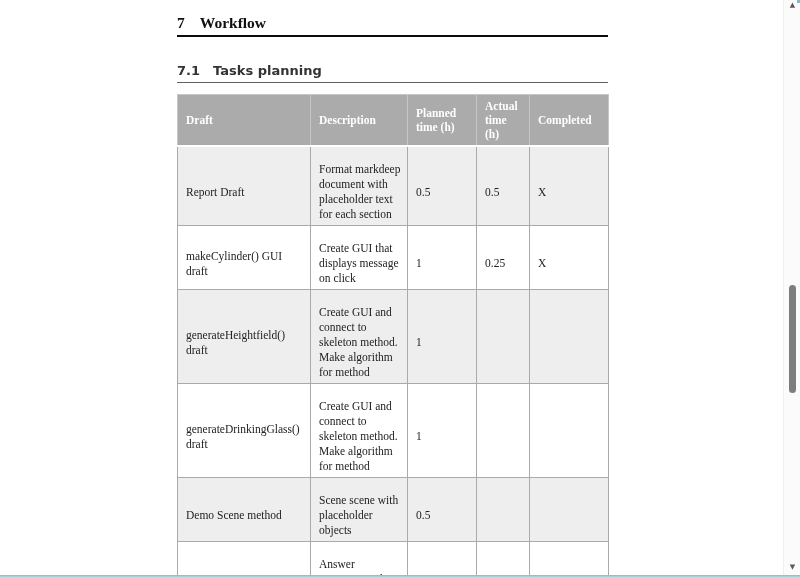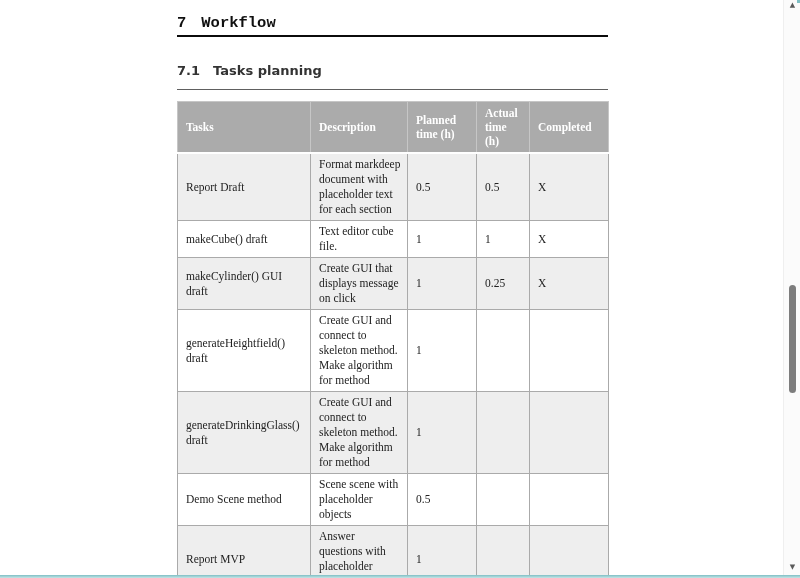--- a/index.html
+++ b/index.html
@@ -5,32 +5,32 @@
   * { margin: 0; padding: 0; box-sizing: border-box; }
   html, body { width: 800px; height: 578px; background: #ffffff; overflow: hidden; }
   body { position: relative; font-family: "Liberation Serif", serif; }
 
   .viewport { position: absolute; inset: 0; overflow: hidden; background: #fff; }
 
   .content { position: absolute; left: 177px; top: 0; width: 431px; }
 
   h1.sec {
     margin-top: 14px;
-    font-family: Liberation Mono, monospace;
+    font-family: Liberation Serif, serif;
     font-size: 15.5px; font-weight: 700; color: #101010;
     line-height: 18px; padding-bottom: 3px;
     border-bottom: 2px solid #0b0b0b;
   }
   h1.sec .sec-num { display: inline-block; margin-right: 15px; }
 
   h2.subsec {
     margin-top: 26px;
     font-family: "DejaVu Sans", "Liberation Sans", sans-serif;
     font-size: 13px; font-weight: 700; color: #333333;
-    line-height: 16px; padding-bottom: 10px;
+    line-height: 16px; padding-bottom: 3px;
     border-bottom: 1px solid #606060;
   }
   h2.subsec .sec-num { display: inline-block; margin-right: 13px; }
 
   table.tasks {
     margin-top: 11px;
     width: 431px;
     table-layout: fixed;
     border-collapse: collapse;
     font-family: "Liberation Serif", serif;
@@ -41,21 +41,21 @@
     font-weight: 700; text-align: left;
     padding: 4px 6px 4px 8px;
     line-height: 14px;
     border: 1px solid #c6c6c6;
     border-bottom: 2px solid #ffffff;
     height: 50px; vertical-align: middle;
   }
   table.tasks th.nowrap { white-space: nowrap; }
   table.tasks td {
     border: 1px solid #aaaaaa;
-    padding: 3px 6px 3px 8px;
+    padding: 15px 6px 3px 8px;
     line-height: 15px;
     vertical-align: middle;
   }
   table.tasks tbody tr:nth-child(odd) { background: #eeeeee; }
   table.tasks tbody tr:nth-child(even) { background: #ffffff; }
 
   
   .scrollbar {
     position: absolute; right: 0; top: 0;
     width: 17px; height: 578px;
@@ -101,40 +101,33 @@
     <table class="tasks">
       <colgroup>
         <col style="width:133px">
           <col style="width:97px">
           <col style="width:69px">
           <col style="width:53px">
           <col style="width:79px">
       </colgroup>
       <thead>
         <tr>
-          <th>Tasks</th>
+          <th>Draft</th>
           <th>Description</th>
           <th>Planned time (h)</th>
           <th>Actual time (h)</th>
           <th class="nowrap">Completed</th>
         </tr>
       </thead>
       <tbody>
         <tr>
           <td>Report Draft</td>
           <td>Format markdeep document with placeholder text for each section</td>
           <td>0.5</td>
           <td>0.5</td>
-          <td>X</td>
-        </tr>
-        <tr>
-          <td>makeCube() draft</td>
-          <td>Text editor cube file.</td>
-          <td>1</td>
-          <td>1</td>
           <td>X</td>
         </tr>
         <tr>
           <td>makeCylinder() GUI draft</td>
           <td>Create GUI that displays message on click</td>
           <td>1</td>
           <td>0.25</td>
           <td>X</td>
         </tr>
         <tr>

